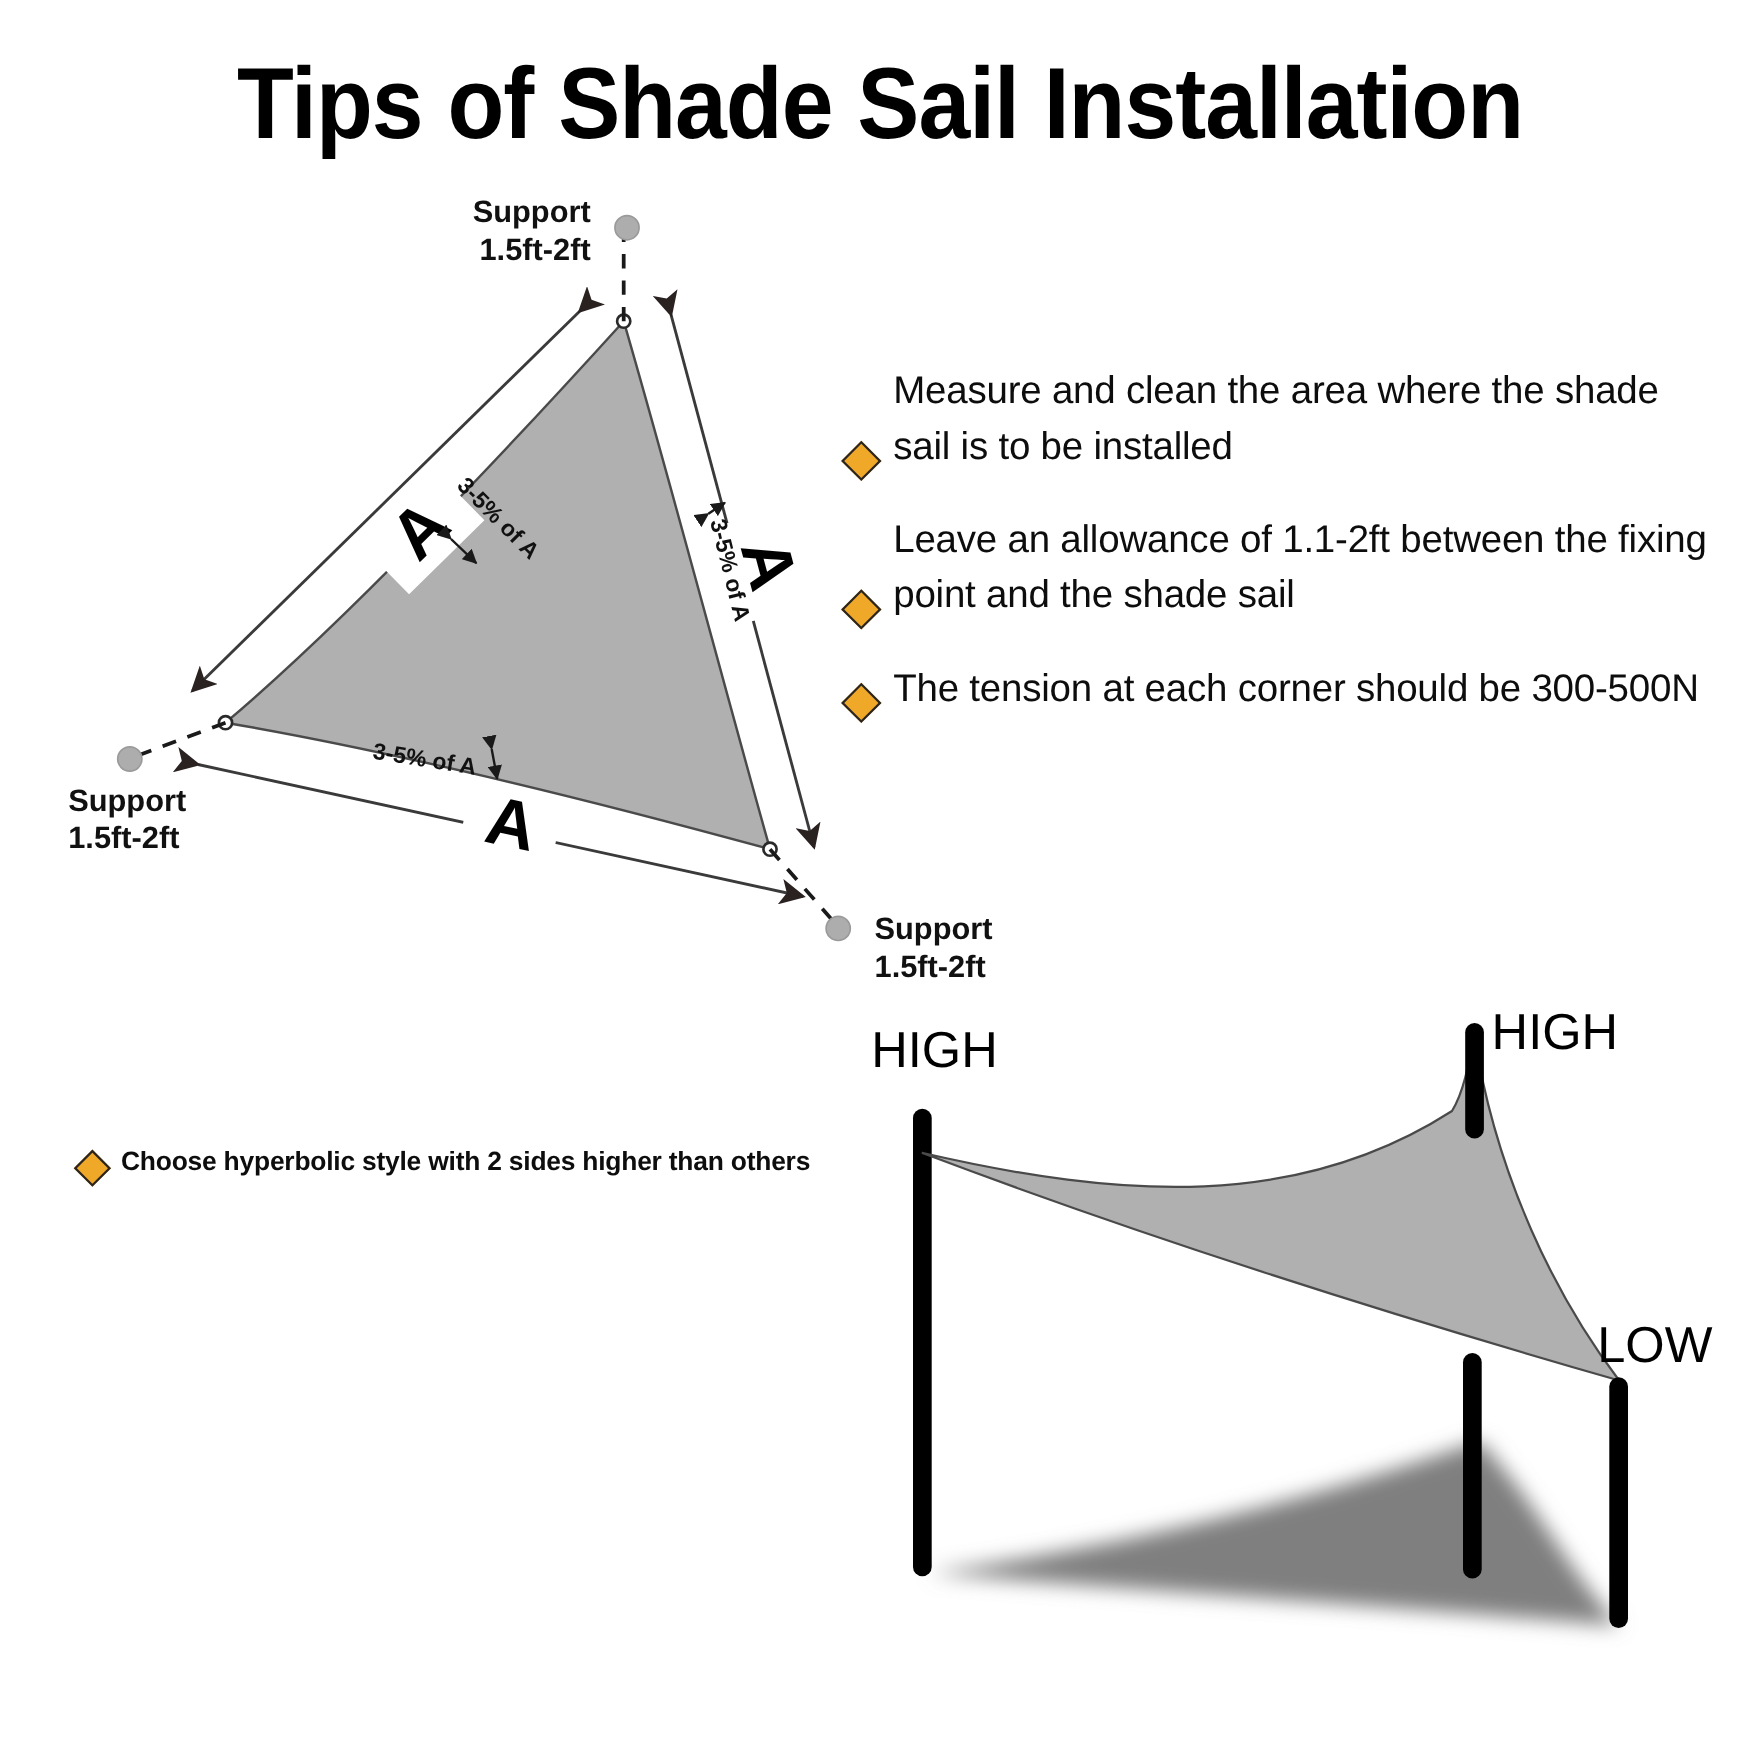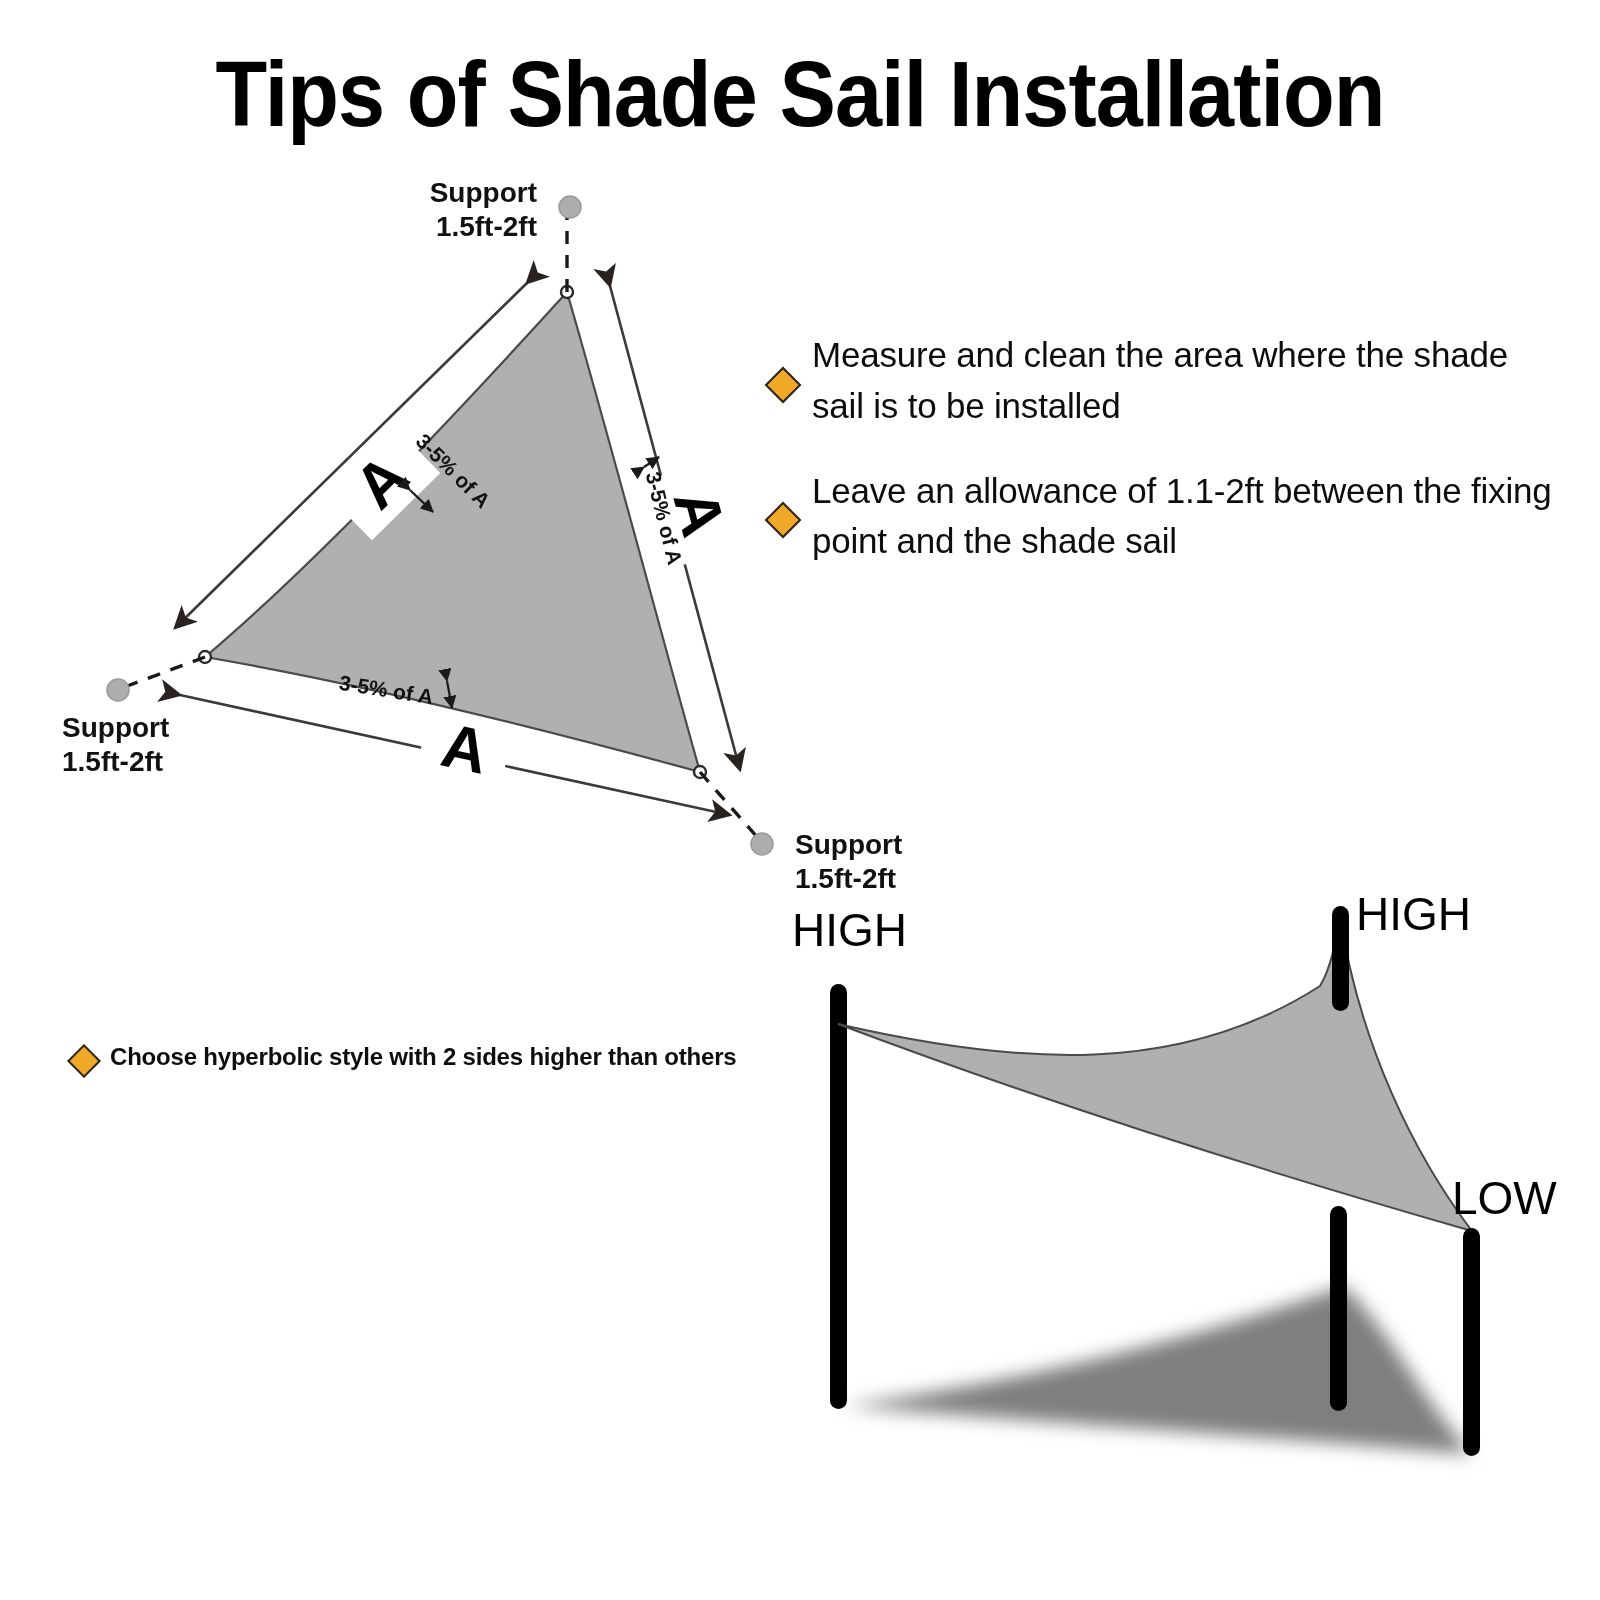--- a/index.html
+++ b/index.html
@@ -17,38 +17,38 @@
   }
 
   
   #triangle-diagram{position:absolute;left:40px;top:160px;width:950px;height:740px;text-align:center;}
   #triangle-svg{display:block;width:950px;height:740px;}
 
   
   #tips-list-top{position:absolute;left:770px;top:330px;width:790px;}
   #tips-list-bottom{position:absolute;left:72px;top:1040px;width:720px;}
 
-  .bullet-row{display:flex;align-items:center;margin-bottom:34px;}
+  .bullet-row{display:flex;align-items:flex-end;margin-bottom:34px;}
   .bullet-row:last-child{margin-bottom:0;}
   .diamond-icon{
     flex:0 0 auto;width:26px;height:26px;margin-top:8px;margin-right:16px;
     background:#F0A829;border:2.5px solid #2a2520;
     transform:rotate(45deg);box-sizing:border-box;
   }
   .bullet-text{
     font-size:35px;line-height:1.45;font-weight:400;color:#0d0d0d;
     font-family:"Liberation Sans","DejaVu Sans",sans-serif;
     letter-spacing:-0.2px;
   }
   #tips-list-bottom .bullet-row{margin-bottom:40px;}
   #tips-list-bottom .diamond-icon{width:24px;height:24px;margin-right:14px;}
   #tips-list-bottom .bullet-text{font-size:24px;line-height:1.42;font-weight:600;}
 
   
-  #hyperbolic-diagram{position:absolute;left:760px;top:876px;width:840px;height:640px;}
+  #hyperbolic-diagram{position:absolute;left:760px;top:900px;width:840px;height:640px;}
   #hyperbolic-svg{display:block;width:840px;height:640px;}
 
   .svg-label-hi{font-family:"Liberation Sans","DejaVu Sans",sans-serif;font-size:46px;fill:#000;font-weight:400;}
   .svg-support{font-family:"Liberation Sans","DejaVu Sans",sans-serif;font-size:28px;fill:#111;font-weight:600;}
   .svg-bigA{font-family:"Liberation Sans","DejaVu Sans",sans-serif;font-size:62px;fill:#000;font-weight:700;}
   .svg-pct{font-family:"Liberation Sans","DejaVu Sans",sans-serif;font-size:21px;fill:#111;font-weight:700;}
 </style>
 </head>
 <body>
 
@@ -117,20 +117,24 @@
 
 <div id="tips-list-top">
   <div class="bullet-row">
     <span class="diamond-icon"></span>
     <span class="bullet-text">Measure and clean the area where the shade sail is to be installed</span>
   </div>
   <div class="bullet-row">
     <span class="diamond-icon"></span>
     <span class="bullet-text">Leave an allowance of 1.1-2ft between the fixing point and the shade sail</span>
   </div>
+  <div class="bullet-row">
+    <span class="diamond-icon"></span>
+    <span class="bullet-text">The tension at each corner should be 300-500N</span>
+  </div>
 </div>
 
 <div id="tips-list-bottom">
   <div class="bullet-row">
     <span class="diamond-icon"></span>
     <span class="bullet-text">Choose hyperbolic style with 2 sides higher than others</span>
   </div>
 </div>
 
 <div id="hyperbolic-diagram">

